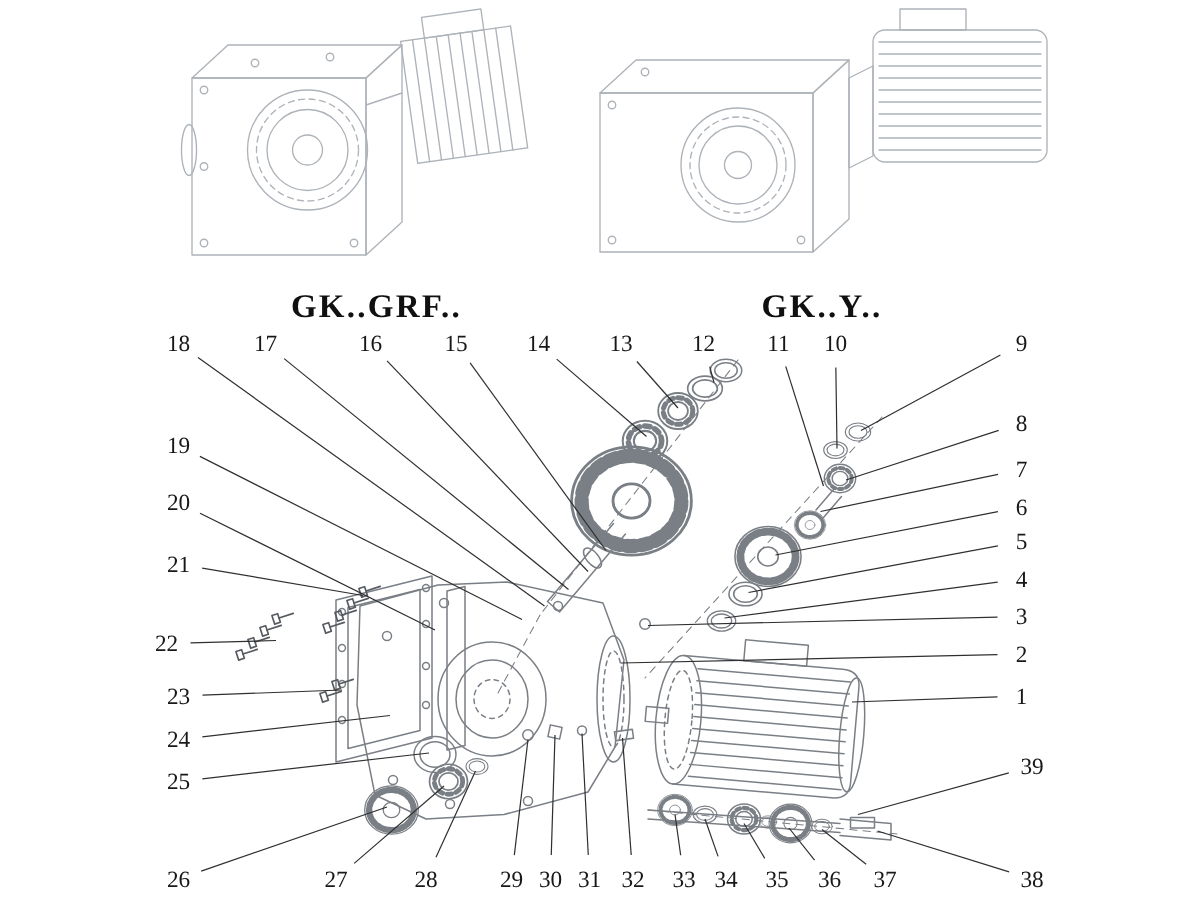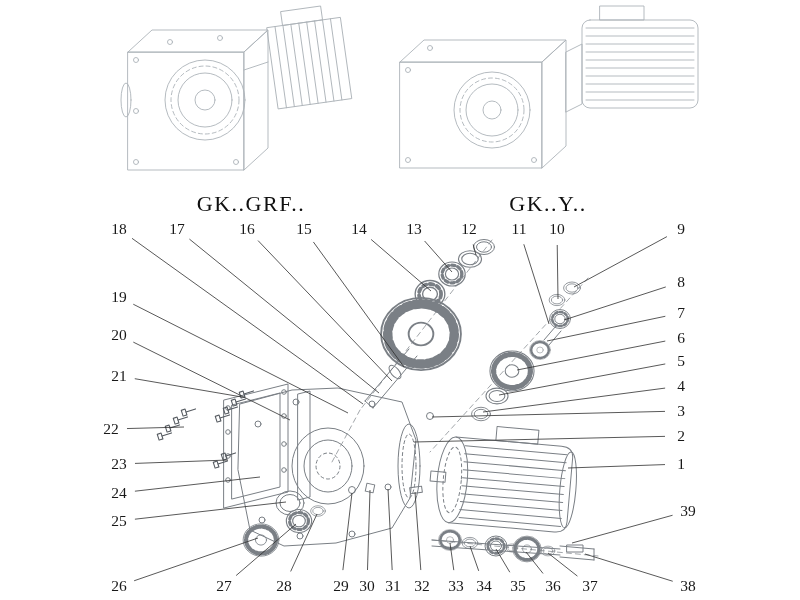--- a/index.html
+++ b/index.html
@@ -21,21 +21,21 @@
   .labels text {
     font-family: "Liberation Serif", serif;
     font-size: 15.5px;
     fill: #181818;
     text-anchor: middle;
   }
   .variant-label {
     position: absolute;
     transform: translateX(-50%);
     font-family: "Liberation Serif", serif;
-    font-weight: normal;
+    font-weight: bold;
     font-size: 22px;
     letter-spacing: 1.5px;
     color: #101010;
     white-space: nowrap;
   }
 </style>
 </head>
 <body>
 
 <div class="stage">

